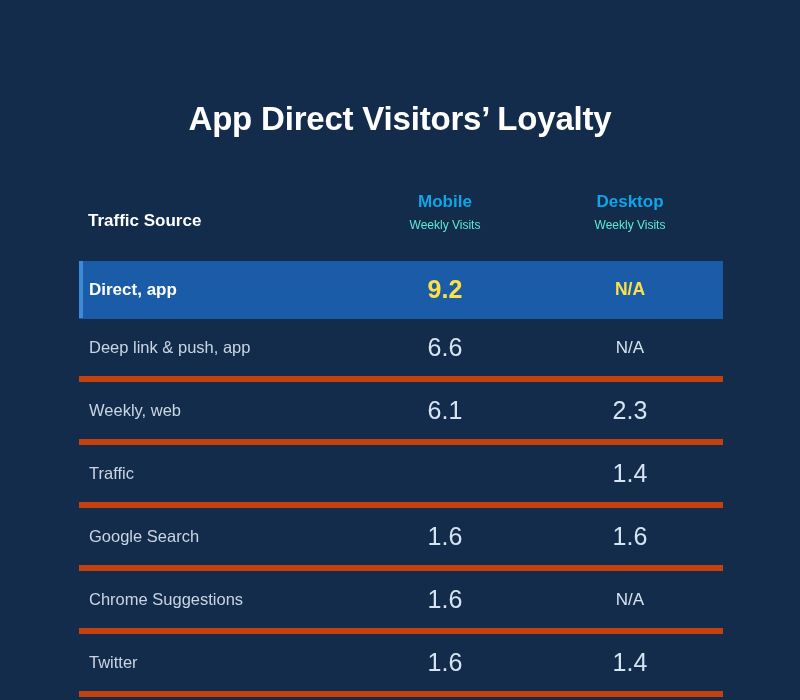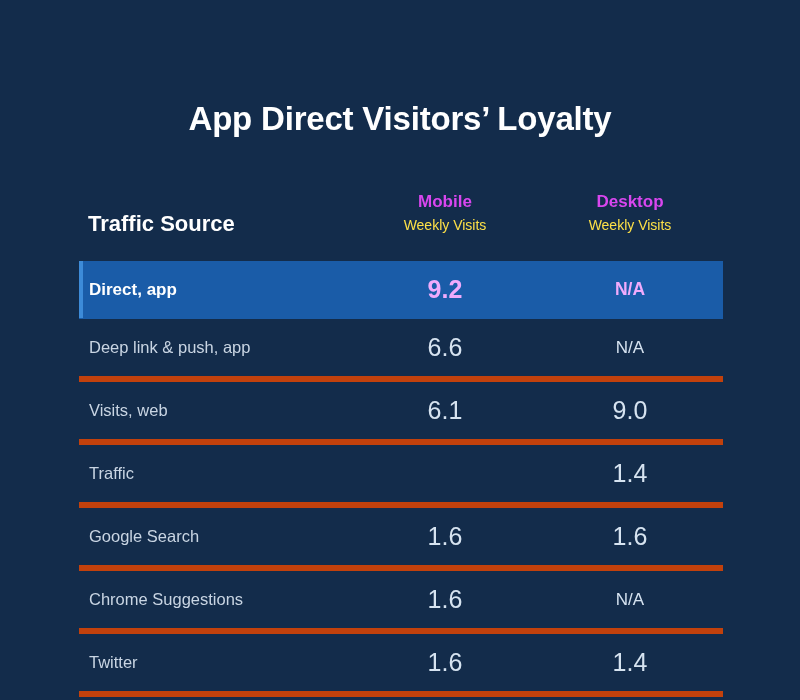--- a/index.html
+++ b/index.html
@@ -50,44 +50,44 @@
   }
 
   .th {
     position: absolute;
     top: 0;
   }
 
   .th-source {
     left: 9px;
     top: 20px;
-    font-size: 22px;
+    font-size: 17px;
     font-weight: bold;
     color: #ffffff;
   }
 
   .th-col {
     width: 160px;
     text-align: center;
   }
 
   .th-mobile { left: 286px; }
   .th-desktop { left: 471px; }
 
   .th-main {
     font-size: 17px;
     font-weight: bold;
-    color: #d946ef;
+    color: #0ea5e9;
     line-height: 22px;
   }
 
   .th-sub {
-    font-size: 14px;
+    font-size: 12px;
     font-weight: normal;
-    color: #fde047;
+    color: #5eead4;
     line-height: 20px;
     margin-top: 2px;
   }
 
   .tbody {
     position: relative;
   }
 
   .row {
     position: relative;
@@ -129,21 +129,21 @@
     font-size: 17px;
   }
 
   .row.highlight .cell-source {
     color: #ffffff;
     font-weight: bold;
     font-size: 17px;
   }
 
   .row.highlight .cell-num {
-    color: #f0abfc;
+    color: #fde047;
     font-weight: bold;
   }
 
   .row.highlight .cell-num .na {
     font-size: 17.5px;
   }
 </style>
 </head>
 <body>
 
@@ -180,26 +180,26 @@
         <div class="row">
           <div class="cell cell-source">Deep link &amp; push, app</div>
           <div class="cell cell-num cell-mobile">
             <span>6.6</span>
           </div>
           <div class="cell cell-num cell-desktop">
             <span class="na">N/A</span>
           </div>
         </div>
         <div class="row">
-          <div class="cell cell-source">Visits, web</div>
+          <div class="cell cell-source">Weekly, web</div>
           <div class="cell cell-num cell-mobile">
             <span>6.1</span>
           </div>
           <div class="cell cell-num cell-desktop">
-            <span>9.0</span>
+            <span>2.3</span>
           </div>
         </div>
         <div class="row">
           <div class="cell cell-source">Traffic</div>
           <div class="cell cell-num cell-desktop">
             <span>1.4</span>
           </div>
         </div>
         <div class="row">
           <div class="cell cell-source">Google Search</div>

